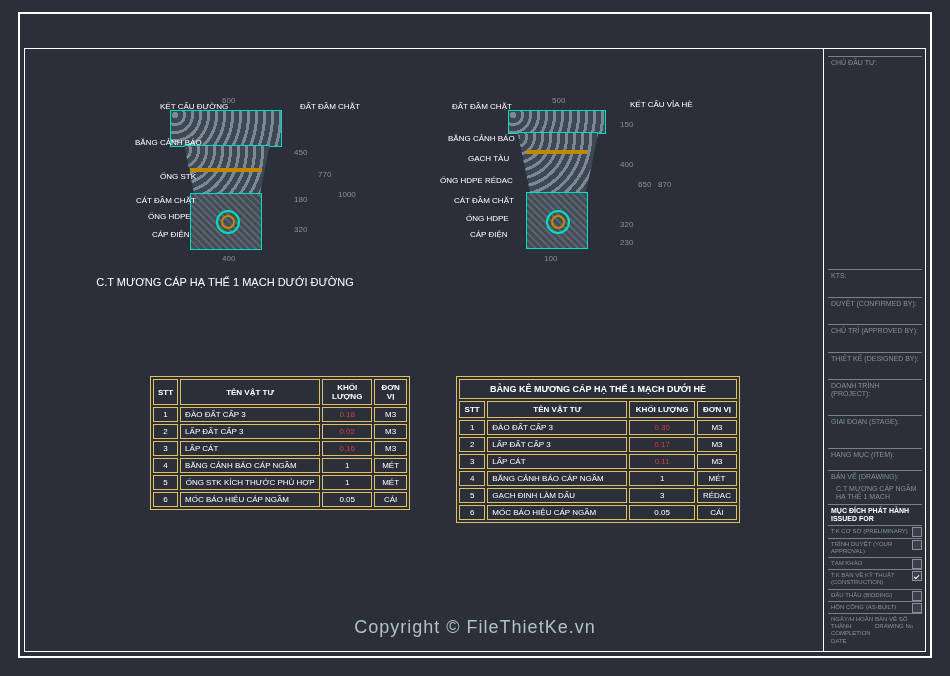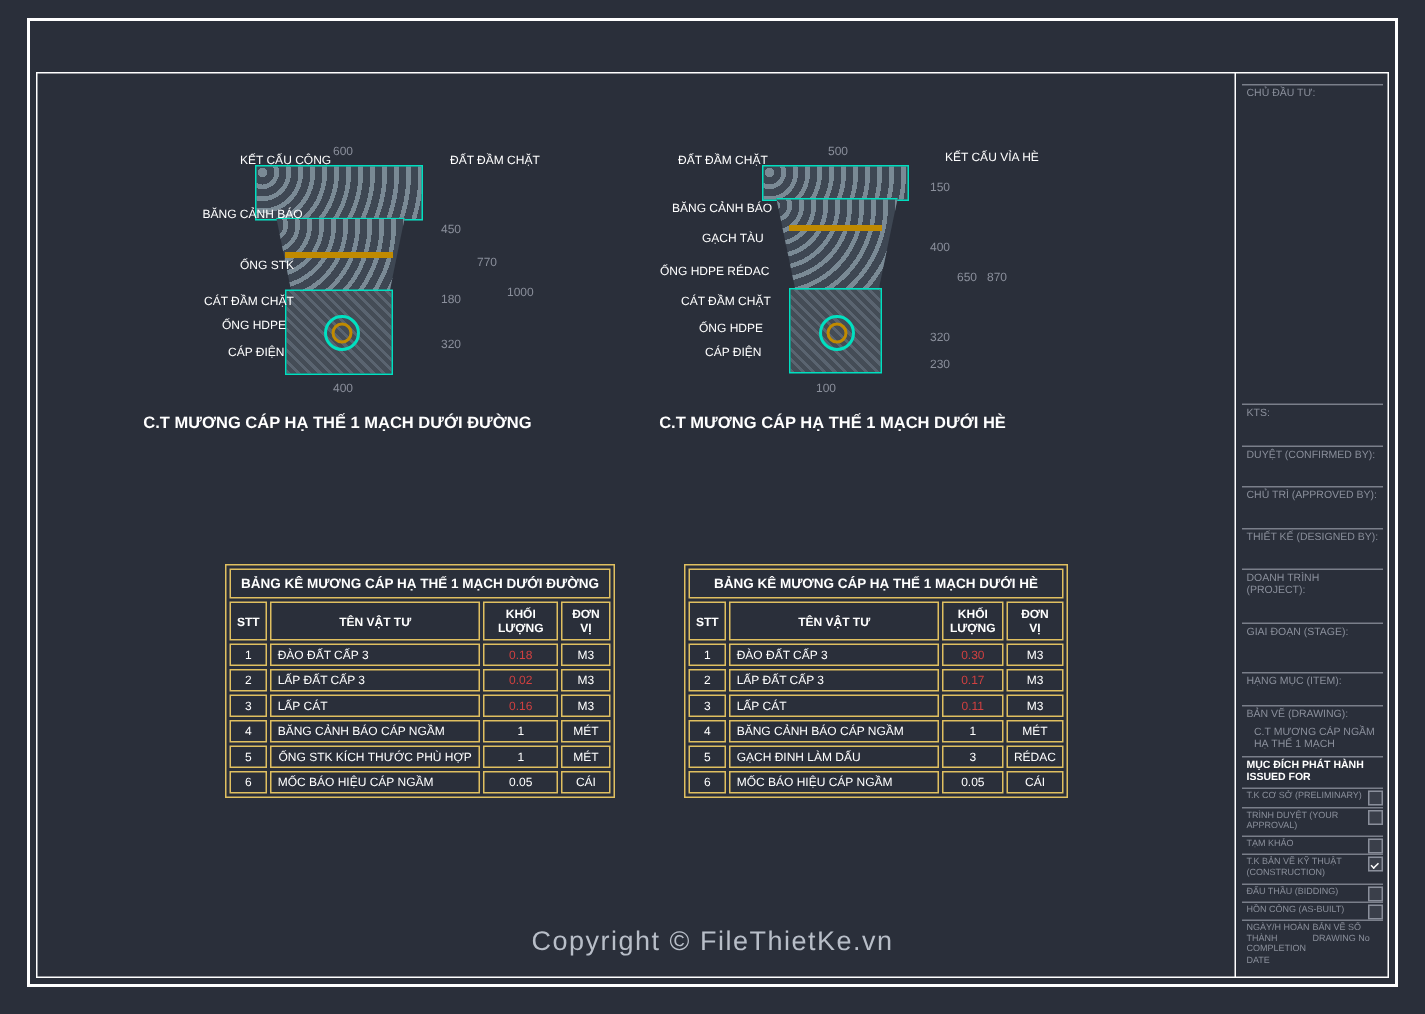--- a/index.html
+++ b/index.html
@@ -4,21 +4,21 @@
 <style>
   body{margin:0;background:#2a2f3a;font-family:Arial,sans-serif;color:#fff;width:950px;height:676px;overflow:hidden;position:relative}
   .canvas{position:absolute;inset:0}
   .border-outer{position:absolute;left:18px;top:12px;right:18px;bottom:18px;border:2px solid #fff}
   .border-inner{position:absolute;left:24px;top:48px;right:24px;bottom:24px;border:1px solid #fff}
   .vline-right{position:absolute;right:126px;top:48px;bottom:24px;border-left:1px solid #fff}
   .watermark-logo{position:absolute;right:10px;top:6px;display:flex;align-items:center;gap:2px;font-size:18px;font-weight:bold}
   .wm-file{color:#fff}.wm-thiet{color:#ff8c1a}.wm-ke{color:#1aa3ff}.wm-vn{color:#6cc644;font-size:14px}
   .watermark-text{position:absolute;left:0;right:0;bottom:38px;text-align:center;color:#b8bec8;font-size:18px;letter-spacing:1px}
   .drawing{position:absolute}
-  .title{color:#fff;font-size:11px;font-weight:bold;text-align:center;margin-top:6px;width:320px}
+  .title{color:#fff;font-size:11px;font-weight:normal;text-align:center;margin-top:6px;width:320px}
   .label{position:absolute;font-size:8px;color:#fff;white-space:nowrap}
   .dim{position:absolute;font-size:8px;color:#8a8f9b}
   .trench{position:relative;width:160px;height:180px}
   .pattern-top{position:absolute;background:repeating-radial-gradient(circle at 4px 4px,#7a8a95 0,#7a8a95 3px,transparent 3px,transparent 8px),#3e4753;border:1px solid #00e0c0}
   .pattern-sand{position:absolute;background:repeating-linear-gradient(45deg,#5a6470,#5a6470 2px,#444c56 2px,#444c56 5px);border:1px solid #00e0c0}
   .pipe{position:absolute;border:2px solid #00e0c0;border-radius:50%}
   .warning-tape{position:absolute;background:#c08a00;height:4px}
   .table{position:absolute;border:1px solid #e0c060;font-size:8px;background:transparent}
   .table .th{background:transparent;padding:3px 4px;border:1px solid #e0c060;color:#fff;text-align:center;font-weight:bold}
   .table .thead-title{color:#fff;font-weight:bold;font-size:9px;text-align:center;padding:4px;border:1px solid #e0c060}
@@ -40,21 +40,21 @@
 
   <div class="drawing" style="left:130px;top:90px">
     <div class="trench">
       <div class="pattern-top" style="left:40px;top:20px;width:110px;height:35px"></div>
       <div class="pattern-top" style="left:46px;top:55px;width:100px;height:48px;clip-path:polygon(8% 0,92% 0,82% 100%,18% 100%)"></div>
       <div class="warning-tape" style="left:60px;top:78px;width:72px"></div>
       <div class="pattern-sand" style="left:60px;top:103px;width:70px;height:55px"></div>
       <div class="pipe" style="left:86px;top:120px;width:20px;height:20px"></div>
       <div class="pipe" style="left:91px;top:125px;width:10px;height:10px;border-color:#c08a00"></div>
     </div>
-    <div class="label" style="left:30px;top:12px">KẾT CẤU CÔNG</div>
+    <div class="label" style="left:30px;top:12px">KẾT CẤU ĐƯỜNG</div>
     <div class="label" style="left:170px;top:12px">ĐẤT ĐẦM CHẶT</div>
     <div class="label" style="left:5px;top:48px">BĂNG CẢNH BÁO</div>
     <div class="label" style="left:30px;top:82px">ỐNG STK</div>
     <div class="label" style="left:6px;top:106px">CÁT ĐẦM CHẶT</div>
     <div class="label" style="left:18px;top:122px">ỐNG HDPE</div>
     <div class="label" style="left:22px;top:140px">CÁP ĐIỆN</div>
     <div class="dim" style="left:92px;top:6px">600</div>
     <div class="dim" style="left:92px;top:164px">400</div>
     <div class="dim" style="left:164px;top:58px">450</div>
     <div class="dim" style="left:164px;top:105px">180</div>
@@ -82,28 +82,24 @@
     <div class="label" style="left:6px;top:124px">ỐNG HDPE</div>
     <div class="label" style="left:10px;top:140px">CÁP ĐIỆN</div>
     <div class="dim" style="left:92px;top:6px">500</div>
     <div class="dim" style="left:84px;top:164px">100</div>
     <div class="dim" style="left:160px;top:30px">150</div>
     <div class="dim" style="left:160px;top:70px">400</div>
     <div class="dim" style="left:178px;top:90px">650</div>
     <div class="dim" style="left:160px;top:130px">320</div>
     <div class="dim" style="left:160px;top:148px">230</div>
     <div class="dim" style="left:198px;top:90px">870</div>
-    <div class="title" style="margin-left:-65px">C.T MƯƠNG CÁP HẠ THẾ 1 MẠCH DƯỚI HÈ</div>
   </div>
 
   <table class="table" style="left:150px;top:376px;width:260px">
     <tbody>
-        <tr>
-          <td class="thead-title" colspan="4">BẢNG KÊ MƯƠNG CÁP HẠ THẾ 1 MẠCH DƯỚI ĐƯỜNG</td>
-        </tr>
     <tr>
       <td class="th">STT</td>
       <td class="th" style="width:130px">TÊN VẬT TƯ</td>
       <td class="th">KHỐI LƯỢNG</td>
       <td class="th">ĐƠN VỊ</td>
     </tr>
     </tbody>
       <tbody>
         <tr>
           <td>1</td>
@@ -137,21 +133,21 @@
         </tr>
         <tr>
           <td>6</td>
           <td style="text-align:left">MỐC BÁO HIỆU CÁP NGẦM</td>
           <td class="">0.05</td>
           <td>CÁI</td>
         </tr>
       </tbody>
   </table>
 
-  <table class="table" style="left:456px;top:376px;width:256px">
+  <table class="table" style="left:456px;top:376px;width:284px">
     <tbody>
         <tr>
           <td class="thead-title" colspan="4">BẢNG KÊ MƯƠNG CÁP HẠ THẾ 1 MẠCH DƯỚI HÈ</td>
         </tr>
     <tr>
       <td class="th">STT</td>
       <td class="th" style="width:130px">TÊN VẬT TƯ</td>
       <td class="th">KHỐI LƯỢNG</td>
       <td class="th">ĐƠN VỊ</td>
     </tr>

